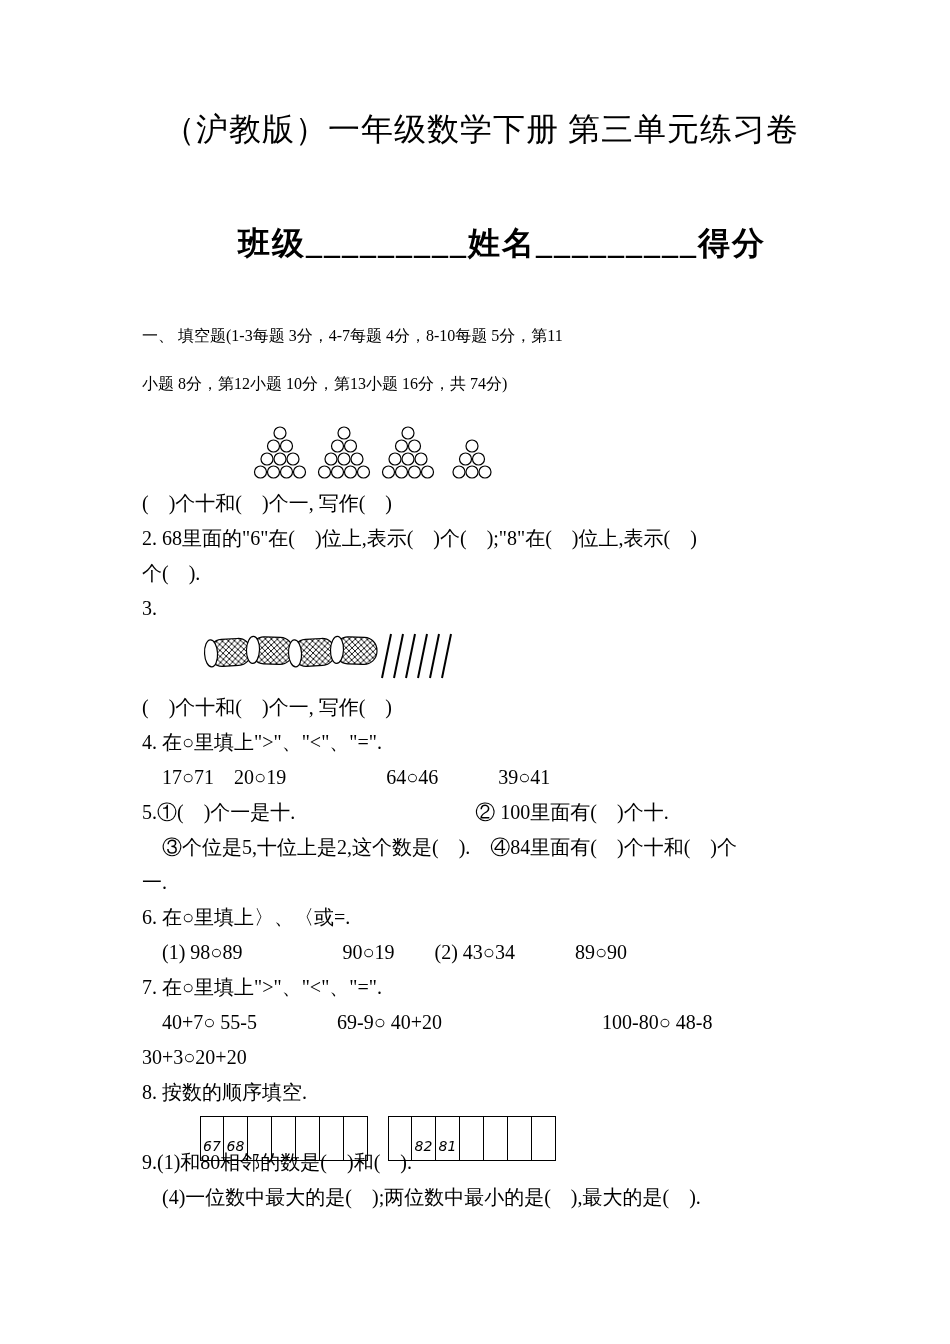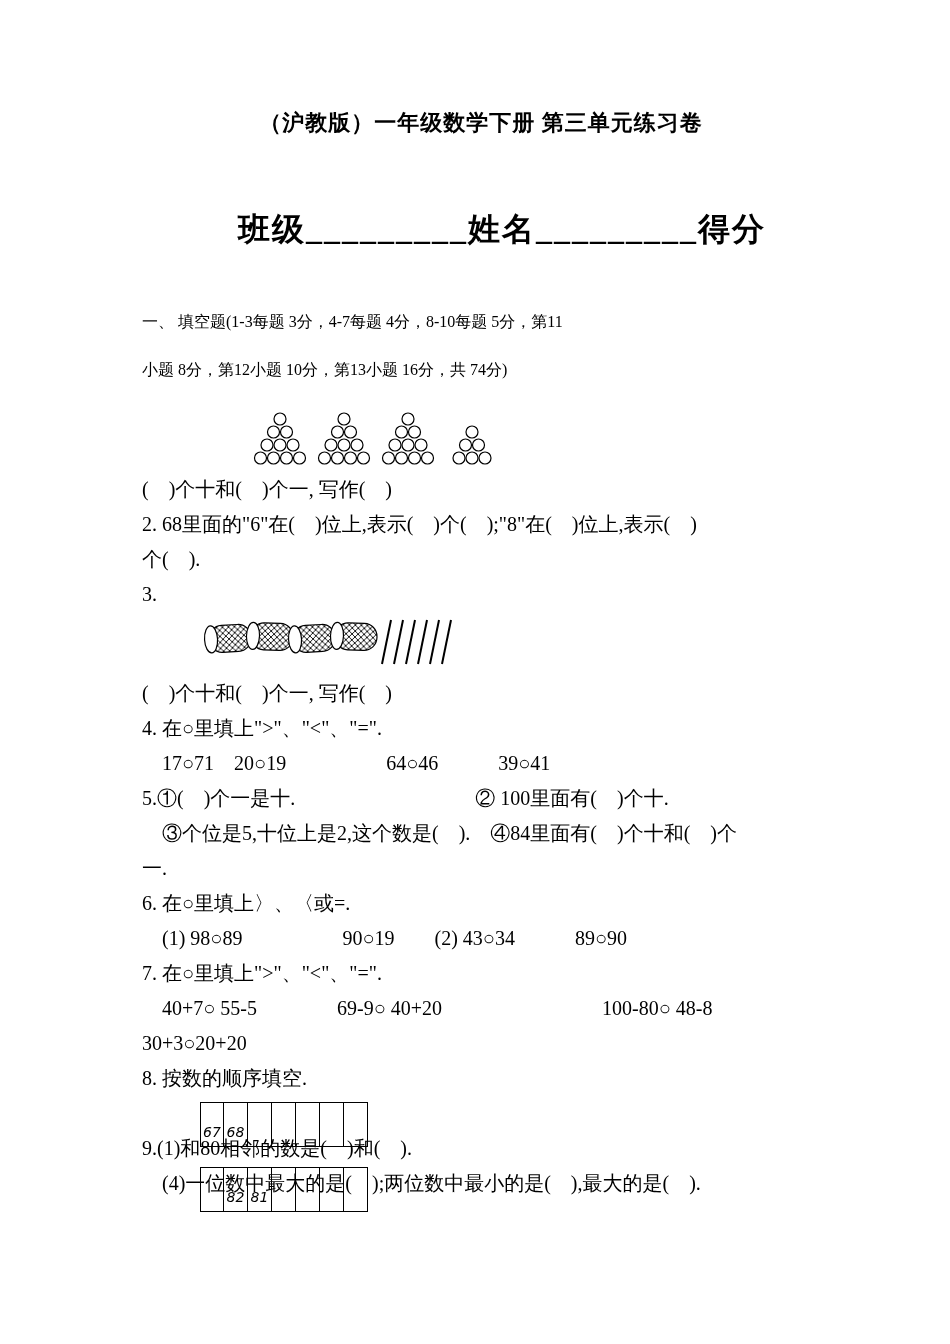--- a/index.html
+++ b/index.html
@@ -4,34 +4,34 @@
 <style>
   html, body { margin:0; padding:0; }
   body {
     width:950px; height:1344px; background:#ffffff; color:#000;
     font-family:"Liberation Serif","DejaVu Serif",serif;
     overflow:hidden;
   }
   .page { position:relative; width:950px; height:1344px; background:#fff; }
   .title {
     padding-top:108px; text-align:center;
-    font-size:22px; font-weight:bold; letter-spacing:1px;
+    font-size:32px; font-weight:normal; letter-spacing:1px;
     white-space:pre;
     padding-left:12px;
   }
   .content { margin-left:142px; margin-right:100px; font-size:20px; }
   .hdr {
     margin-top:70px; margin-left:96px; margin-bottom:46px;
     font-size:32px; font-weight:bold; letter-spacing:2px; white-space:pre;
   }
   .ln { height:35px; line-height:35px; white-space:pre; }
   .intro { height:48px; line-height:48px; font-size:16px; }
   .fig { display:block; margin-left:108px; margin-top:2px; margin-bottom:4px; }
   .fig-sticks { margin-left:60px; }
-  .seq { display:flex; gap:20px; margin-left:58px; margin-top:6px; height:45px;flex-direction:column; }
+  .seq { display:flex; gap:20px; margin-left:58px; margin-top:6px; height:45px; }
   .seq-group { display:flex; }
   .seq-cell {
     width:24px; height:45px; box-sizing:border-box;
     border:1px solid #000; border-left:none;
     display:flex; align-items:flex-end; justify-content:center;
     font-family:"DejaVu Sans",sans-serif; font-size:14px; font-style:italic;
     padding-bottom:6px;
   }
   .seq-cell:first-child { border-left:1px solid #000; }
   .seq-cell span, .seq-cell { transform:none; }

